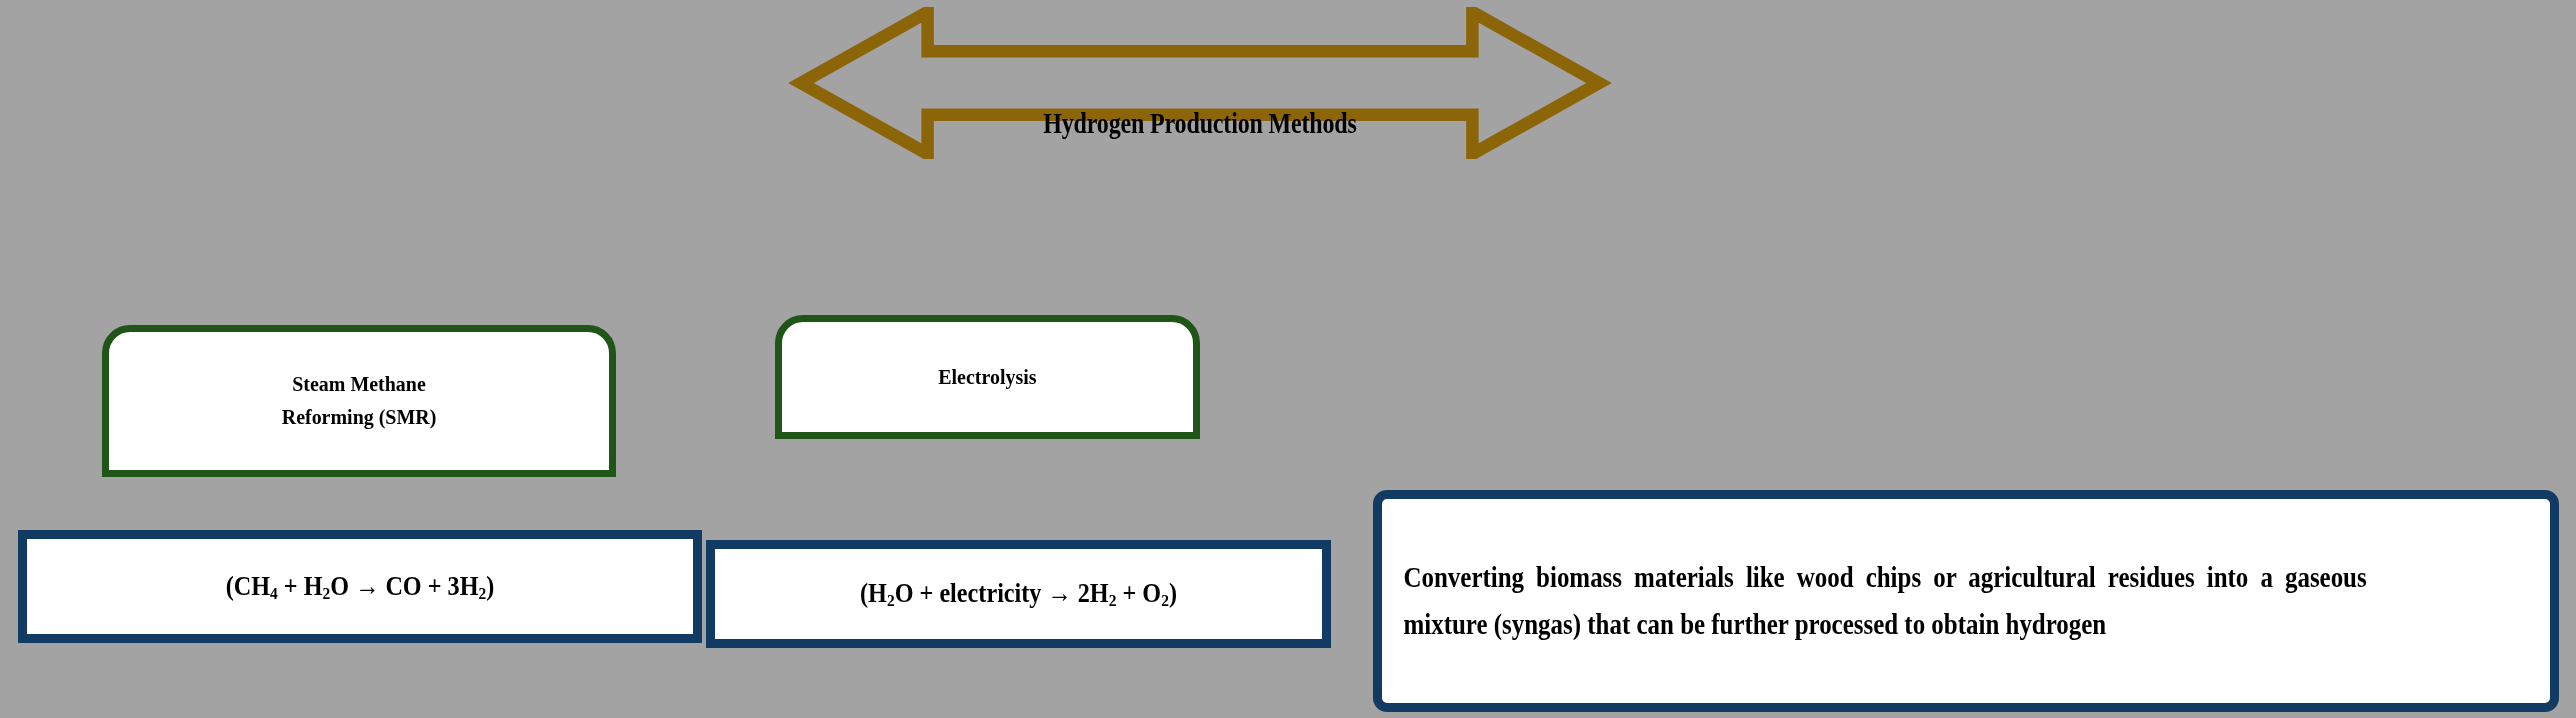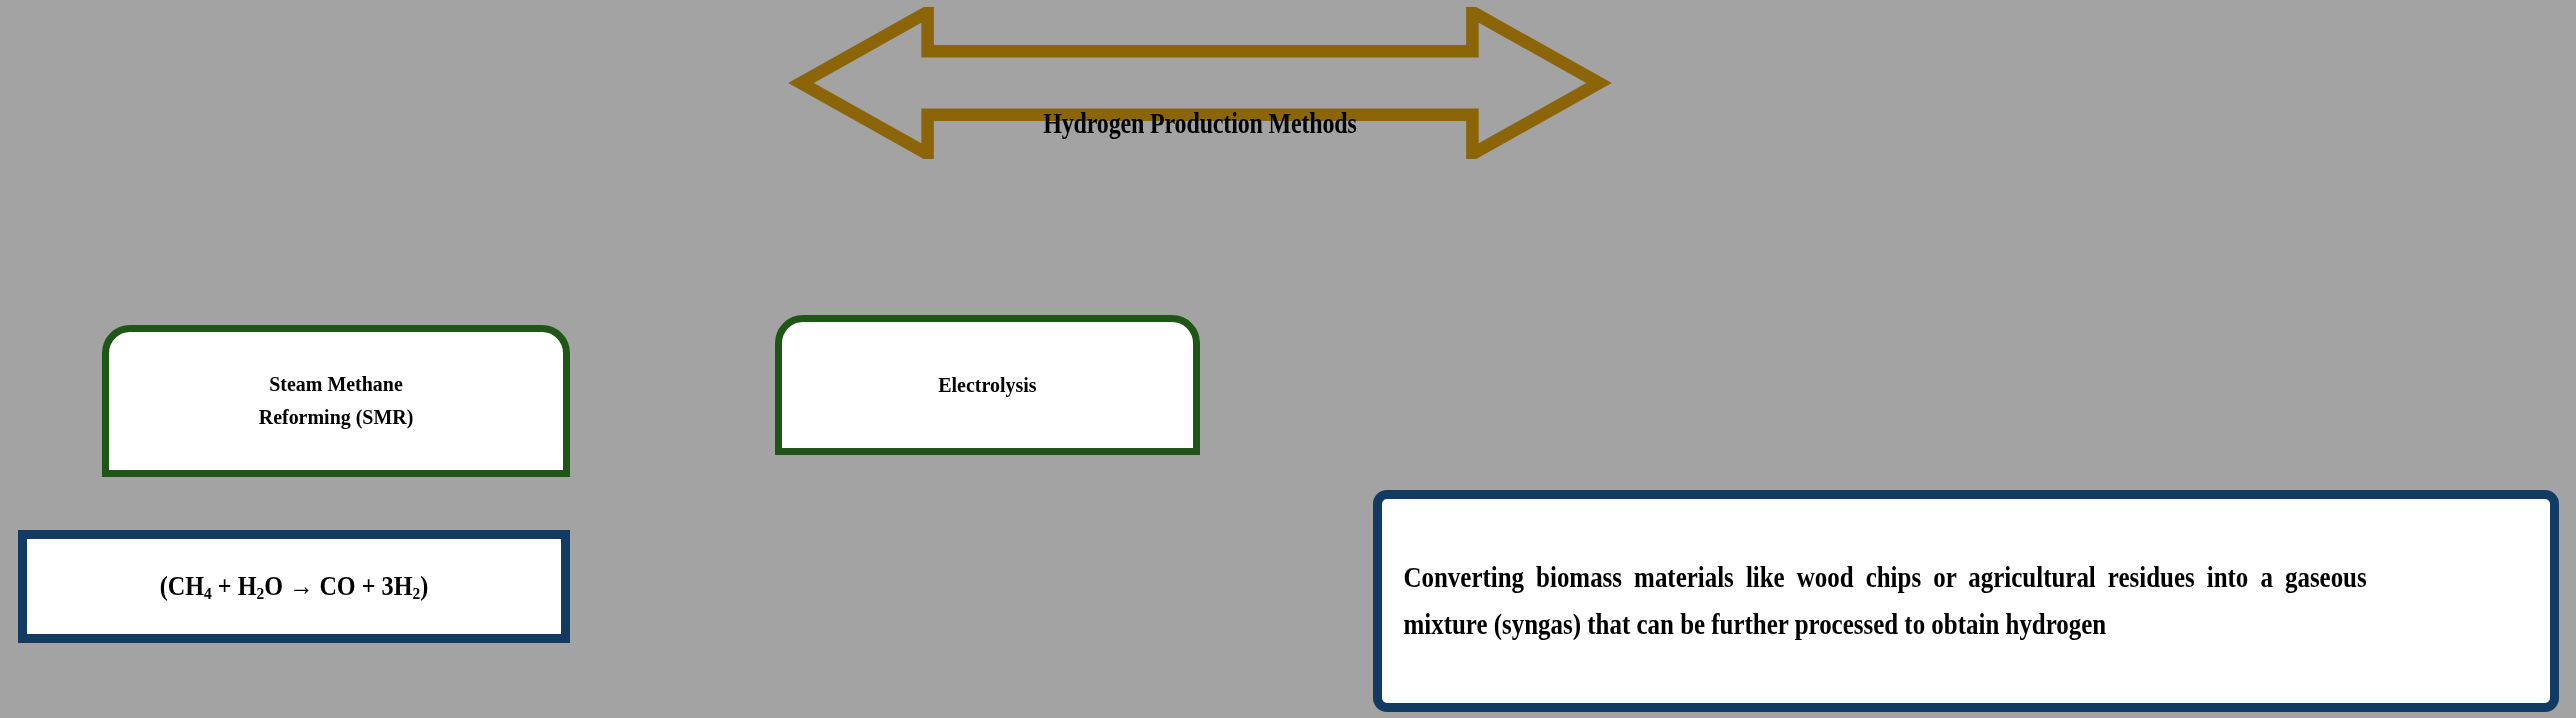--- a/index.html
+++ b/index.html
@@ -61,22 +61,22 @@
     font-family: "Liberation Serif", "DejaVu Serif", serif;
     font-weight: bold;
     font-size: 21.7px;
     color: #000000;
     line-height: 1.52;
     transform: scaleX(0.92);
     transform-origin: center center;
     white-space: pre-line;
   }
 
-  #green-box-1 { left: 102px; top: 325px; width: 468px; height: 152px; }
-  #green-box-2 { left: 775px; top: 315px; width: 425px; height: 140px; }
+  #green-box-1 { left: 102px; top: 325px; width: 514px; height: 152px; }
+  #green-box-2 { left: 775px; top: 315px; width: 425px; height: 124px; }
   #green-box-3 { left: 1475px; top: 307px; width: 425px; height: 152px; }
 
   
   .navy-box {
     position: absolute;
     box-sizing: border-box;
     background: #ffffff;
     border: 9.2px solid #123B63;
     display: flex;
     align-items: center;
@@ -87,21 +87,21 @@
     font-family: "Liberation Serif", "DejaVu Serif", serif;
     font-weight: bold;
     font-size: 27.5px;
     color: #000000;
     transform: scaleX(0.88);
     transform-origin: center center;
     white-space: nowrap;
   }
   .navy-eq sub { font-size: 0.64em; vertical-align: -0.22em; }
 
-  #navy-box-1 { left: 18.3px; top: 530px; width: 552px; height: 113px; }
+  #navy-box-1 { left: 18.3px; top: 530px; width: 684px; height: 113px; }
   #navy-box-2 { left: 706px; top: 540px; width: 625px; height: 108px; }
   #navy-box-3 {
     left: 1373px; top: 490px; width: 1186px; height: 222px;
     align-items: center;
     border-radius: 14px;
   }
 
   .navy-paragraph {
     width: 100%;
     box-sizing: border-box;
@@ -136,19 +136,22 @@
 
   <div id="green-box-2" class="green-box">
     <span class="green-label">Electrolysis</span>
   </div>
 
 
   <div id="navy-box-1" class="navy-box">
     <span class="navy-eq"><span>(CH</span><sub>4</sub><span> + H</span><sub>2</sub><span>O → CO + 3H</span><sub>2</sub><span>)</span></span>
   </div>
 
+  <div id="navy-box-2" class="navy-box">
+    <span class="navy-eq"><span>(H</span><sub>2</sub><span>O + electricity → 2H</span><sub>2</sub><span> + O</span><sub>2</sub><span>)</span></span>
+  </div>
 
   <div id="navy-box-3" class="navy-box">
     <p class="navy-paragraph">Converting biomass materials like wood chips or agricultural residues into a gaseous mixture (syngas) that can be further processed to obtain hydrogen</p>
   </div>
 
 </div>
 
 
 </body></html>

